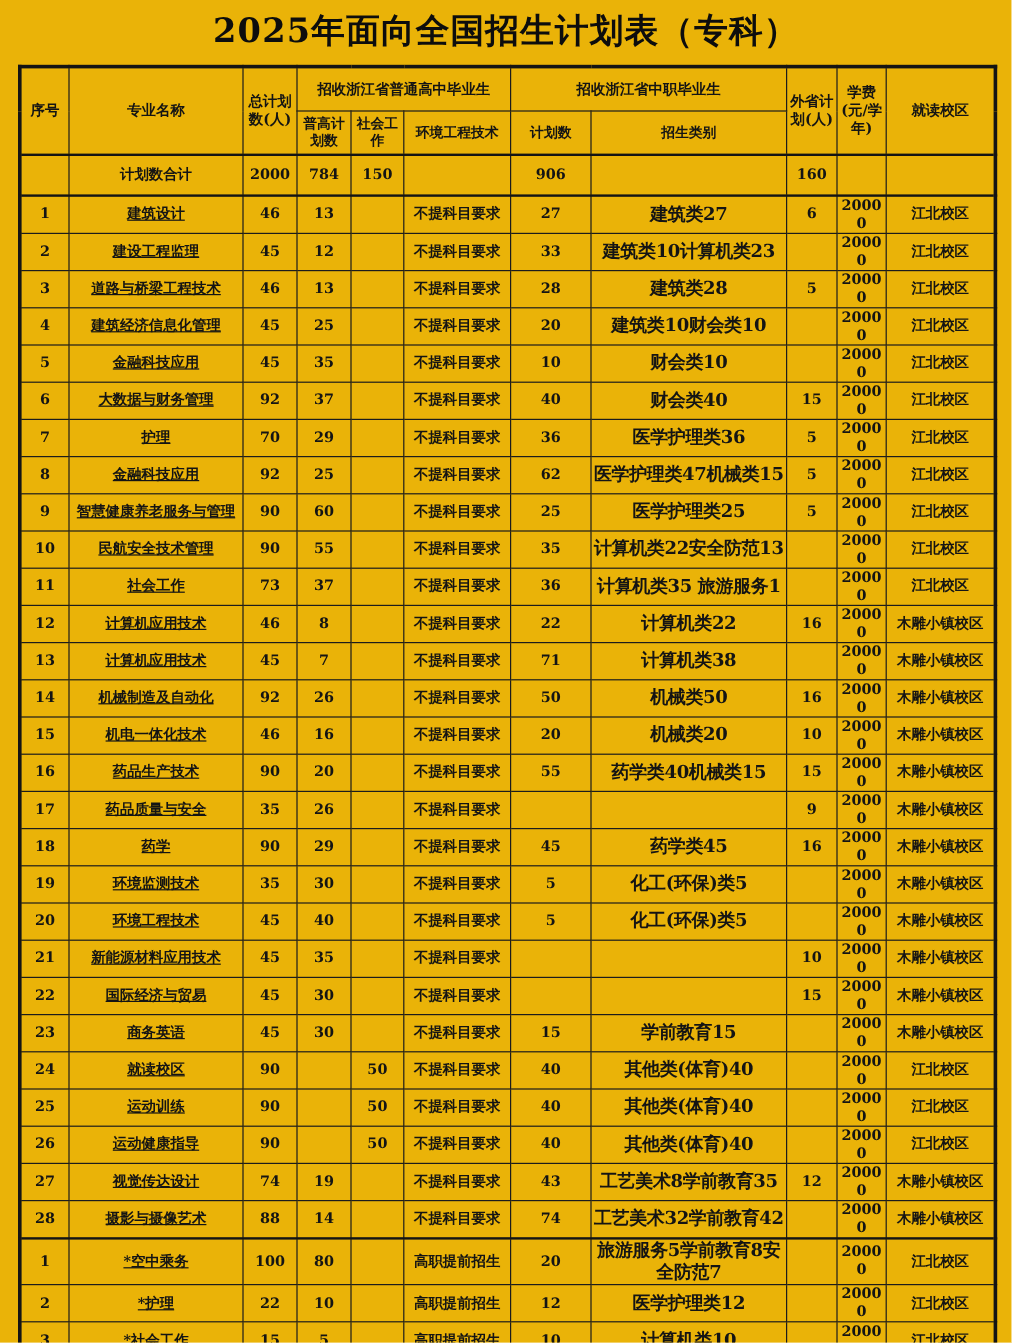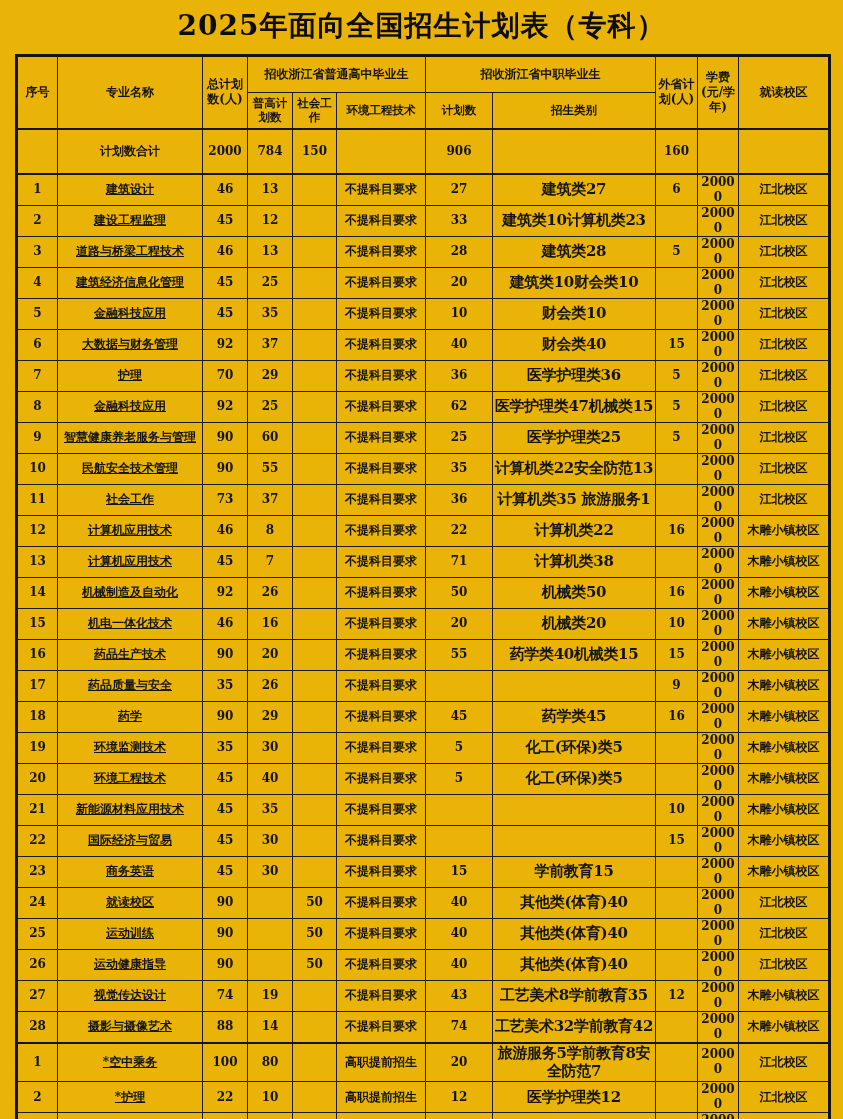--- a/index.html
+++ b/index.html
@@ -40,21 +40,21 @@
     font-size: 12px;
     padding: 0 1px;
     overflow: hidden;
     line-height: 1.25;
     word-break: break-all;
   }
   thead tr.group-row { height: 37px; }
   thead tr.sub-row { height: 36px; }
   thead tr.sub-row th { font-size: 11.5px; }
   thead { border-bottom: 2px solid #141414; }
-  tr.summary-row { height: 45px; border-bottom: 2px solid #141414; }
+  tr.summary-row { height: 34px; border-bottom: 2px solid #141414; }
   tbody.data-body tr { height: 26.6px; }
   tbody.data-body td { font-size: 12px; }
   tbody.data-body td:nth-child(8) { font-size: 15px; letter-spacing: -0.3px; }
   tbody.data-body td:nth-child(2) { font-size: 12px; text-decoration: underline; }
   tr.section-start { border-top: 2.5px solid #141414; }
 </style>
 </head>
 <body>
 
 <div class="page">

